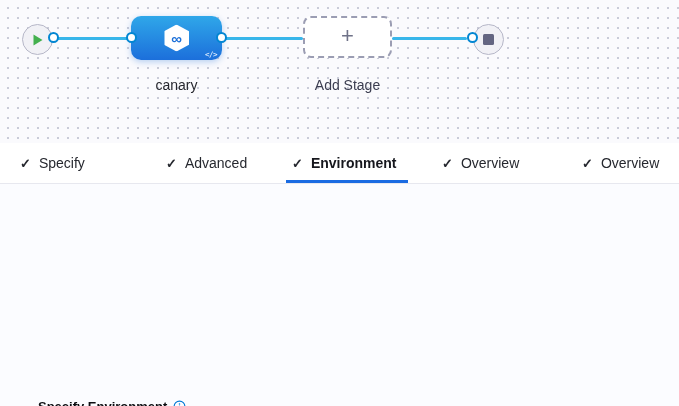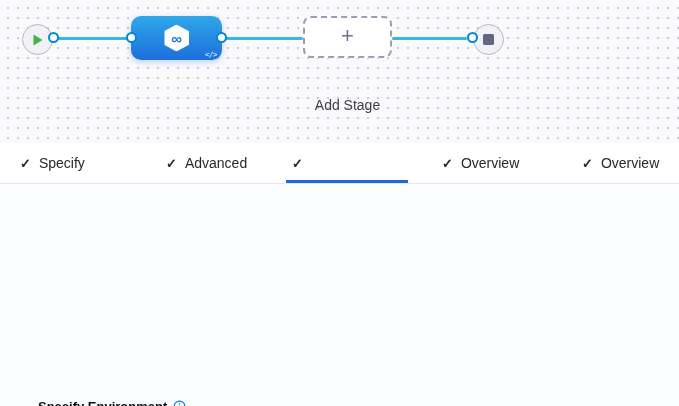--- a/index.html
+++ b/index.html
@@ -41,21 +41,21 @@
   .codeic{position:absolute;right:5px;bottom:1px;color:#eaf4ff;font-size:7.5px;
     font-family:"DejaVu Sans Mono",monospace;letter-spacing:-0.5px;cursor:pointer;}
   .addstage{
     position:absolute;left:303px;top:16px;width:89px;height:42px;border-radius:8px;
     background:#fff;border:2px dashed #9b9db3;box-sizing:border-box;
     display:flex;align-items:center;justify-content:center;cursor:pointer;
   }
   .plus{color:#6f7288;font-size:22px;font-weight:300;line-height:1;margin-top:-2px;}
   .nlabel{position:absolute;top:77px;text-align:center;font-size:14px;}
   .l-canary{left:131px;width:91px;color:#26272e;}
-  .l-add{left:303px;width:89px;color:#3b3d50;margin-top:20px;}
+  .l-add{left:303px;width:89px;color:#3b3d50;}
   
   .tabbar{position:absolute;left:0;top:143px;width:679px;height:41px;background:#fff;
     border-bottom:1px solid #e7e8ef;box-sizing:border-box;}
   .tab{position:absolute;top:0;height:100%;display:flex;align-items:center;gap:8px;
     font-size:14px;color:#26282f;cursor:pointer;white-space:nowrap;}
   .t0{left:20px;} .t1{left:166px;} .t2{left:292px;font-weight:bold;color:#16171d;}
   .t3{left:442px;} .t4{left:582px;}
   .chk{font-size:13px;color:#26282f;font-weight:600;}
   .underline{position:absolute;left:286px;bottom:0;width:122px;height:3px;background:#1a6be2;}
   
@@ -92,34 +92,36 @@
 
     <div class="node end">
       <span class="stopsq"></span>
     </div>
 
     <div class="port p1"></div>
     <div class="port p2"></div>
     <div class="port p3"></div>
     <div class="port p4"></div>
 
+    <div class="nlabel l-canary">canary</div>
     <div class="nlabel l-add">Add Stage</div>
   </div>
 
   <div class="tabbar">
     <div class="tab t0">
       <span class="chk">✓</span>
       <span>Specify</span>
     </div>
     <div class="tab t1">
       <span class="chk">✓</span>
       <span>Advanced</span>
     </div>
     <div class="tab t2">
       <span class="chk">✓</span>
+      <span>Environment</span>
     </div>
     <div class="tab t3">
       <span class="chk">✓</span>
       <span>Overview</span>
     </div>
     <div class="tab t4">
       <span class="chk">✓</span>
       <span>Overview</span>
     </div>
     <div class="underline"></div>

